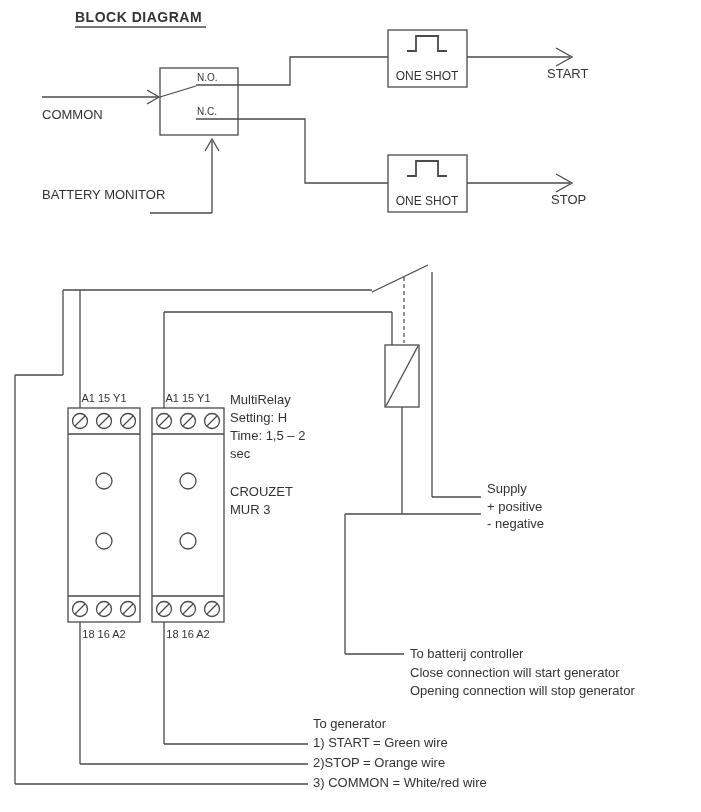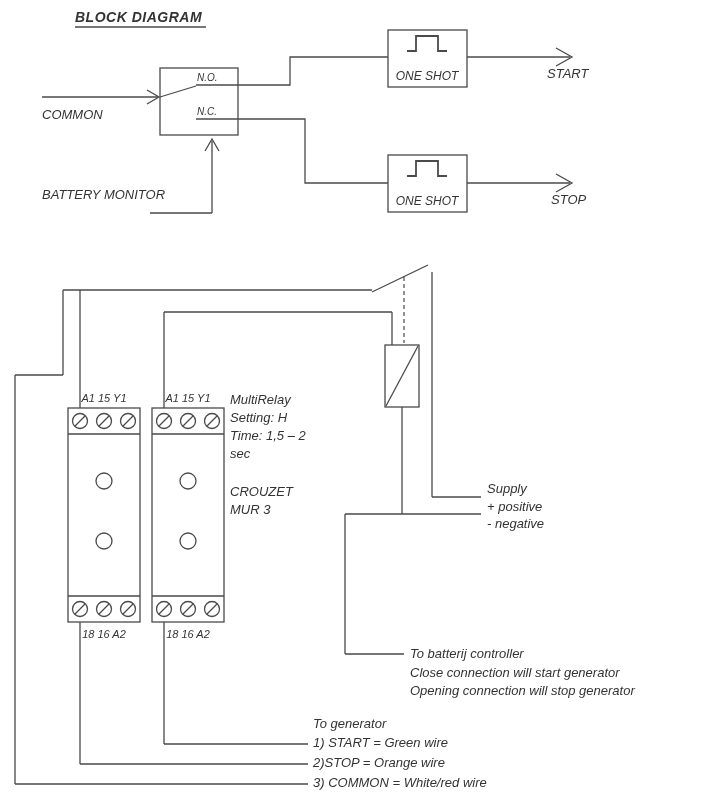--- a/index.html
+++ b/index.html
@@ -1,16 +1,16 @@
 <!DOCTYPE html>
 <html><head>
 <meta charset="utf-8">
 <style>
   html,body{margin:0;padding:0;background:#ffffff;}
-  .canvas{width:701px;height:812px;position:relative;background:#ffffff;font-style:italic;}
+  .canvas{width:701px;height:812px;position:relative;background:#ffffff;}
   svg{display:block;}
   svg text{
     font-family:"Liberation Sans", sans-serif;
     fill:#333333;
   }
   .t10{font-size:10px;}
   .t11{font-size:11px;}
   .t12{font-size:12px;}
   .t13{font-size:13px;}
   .t14b{font-size:14px;font-weight:bold;letter-spacing:0.5px;}

